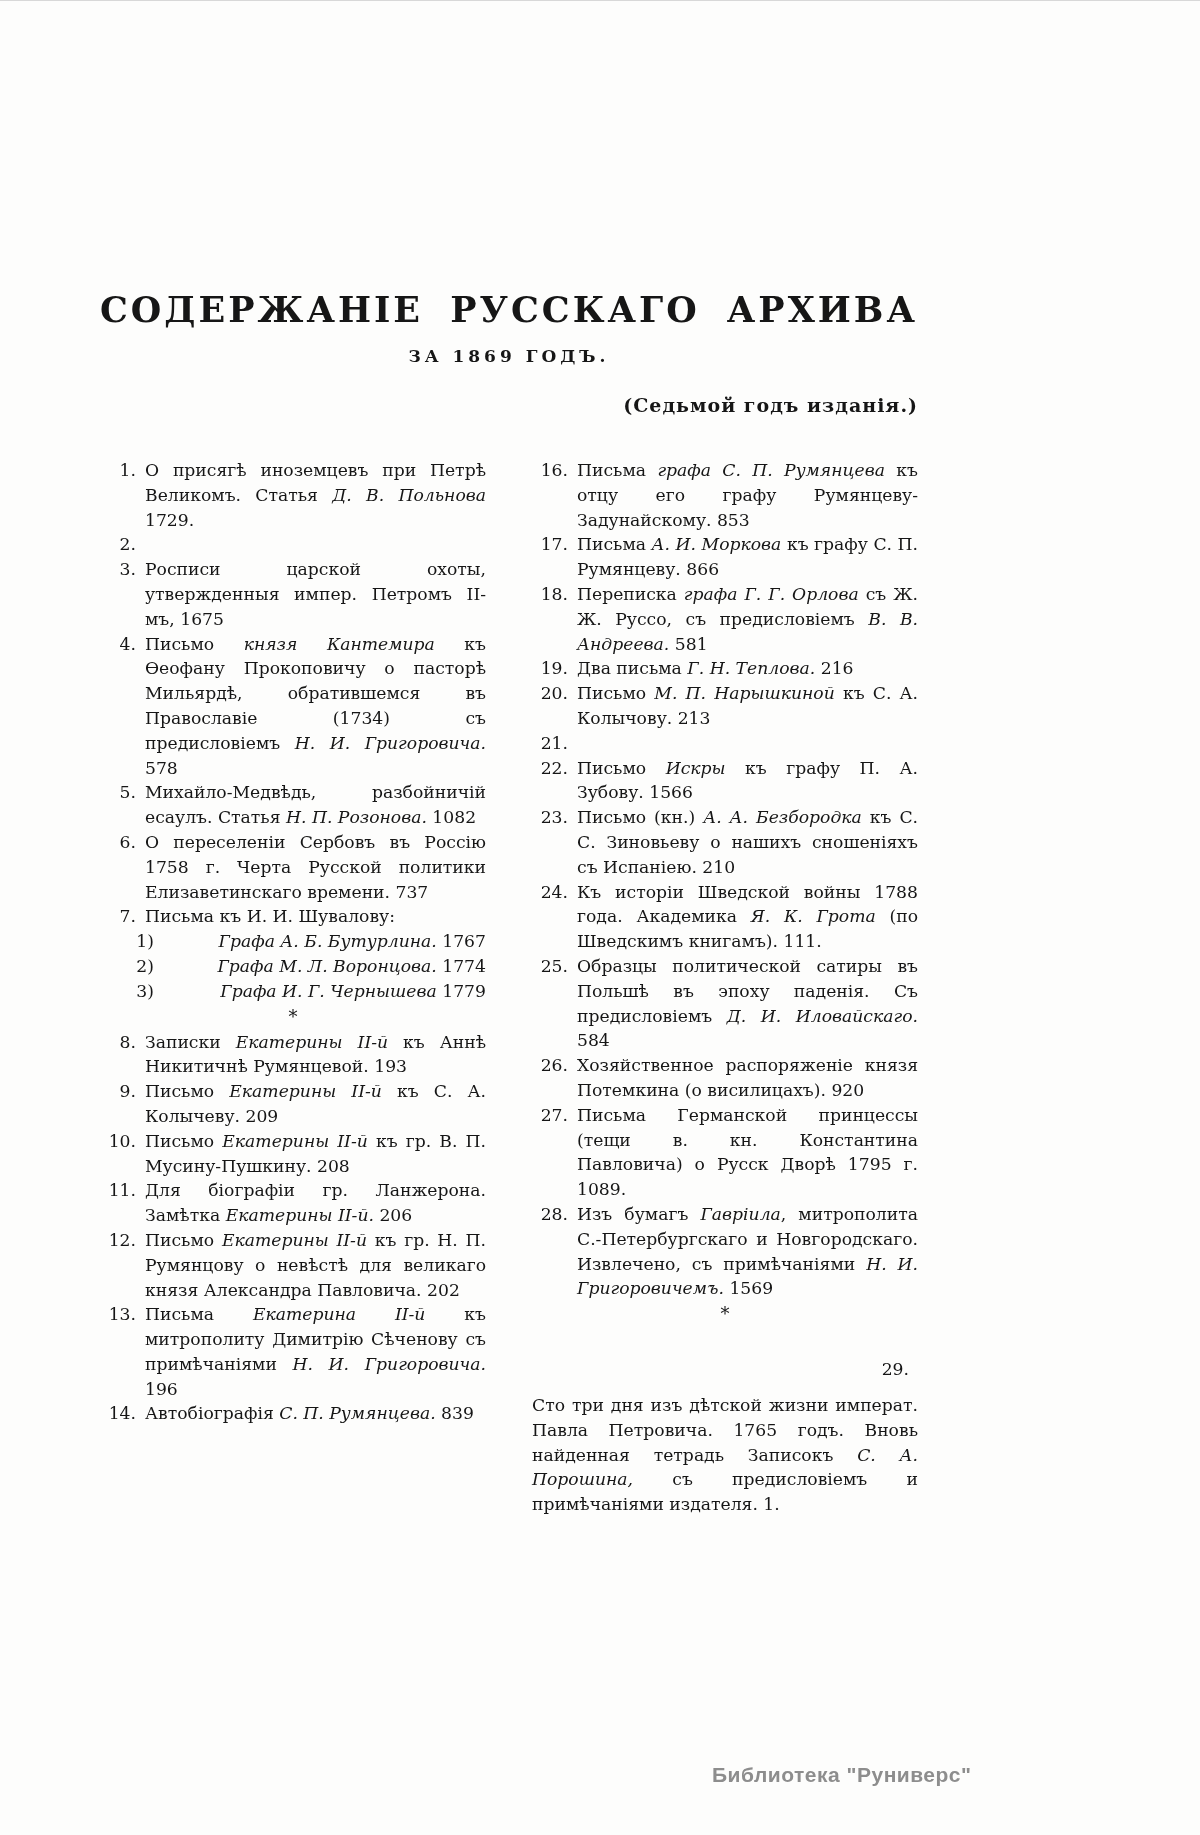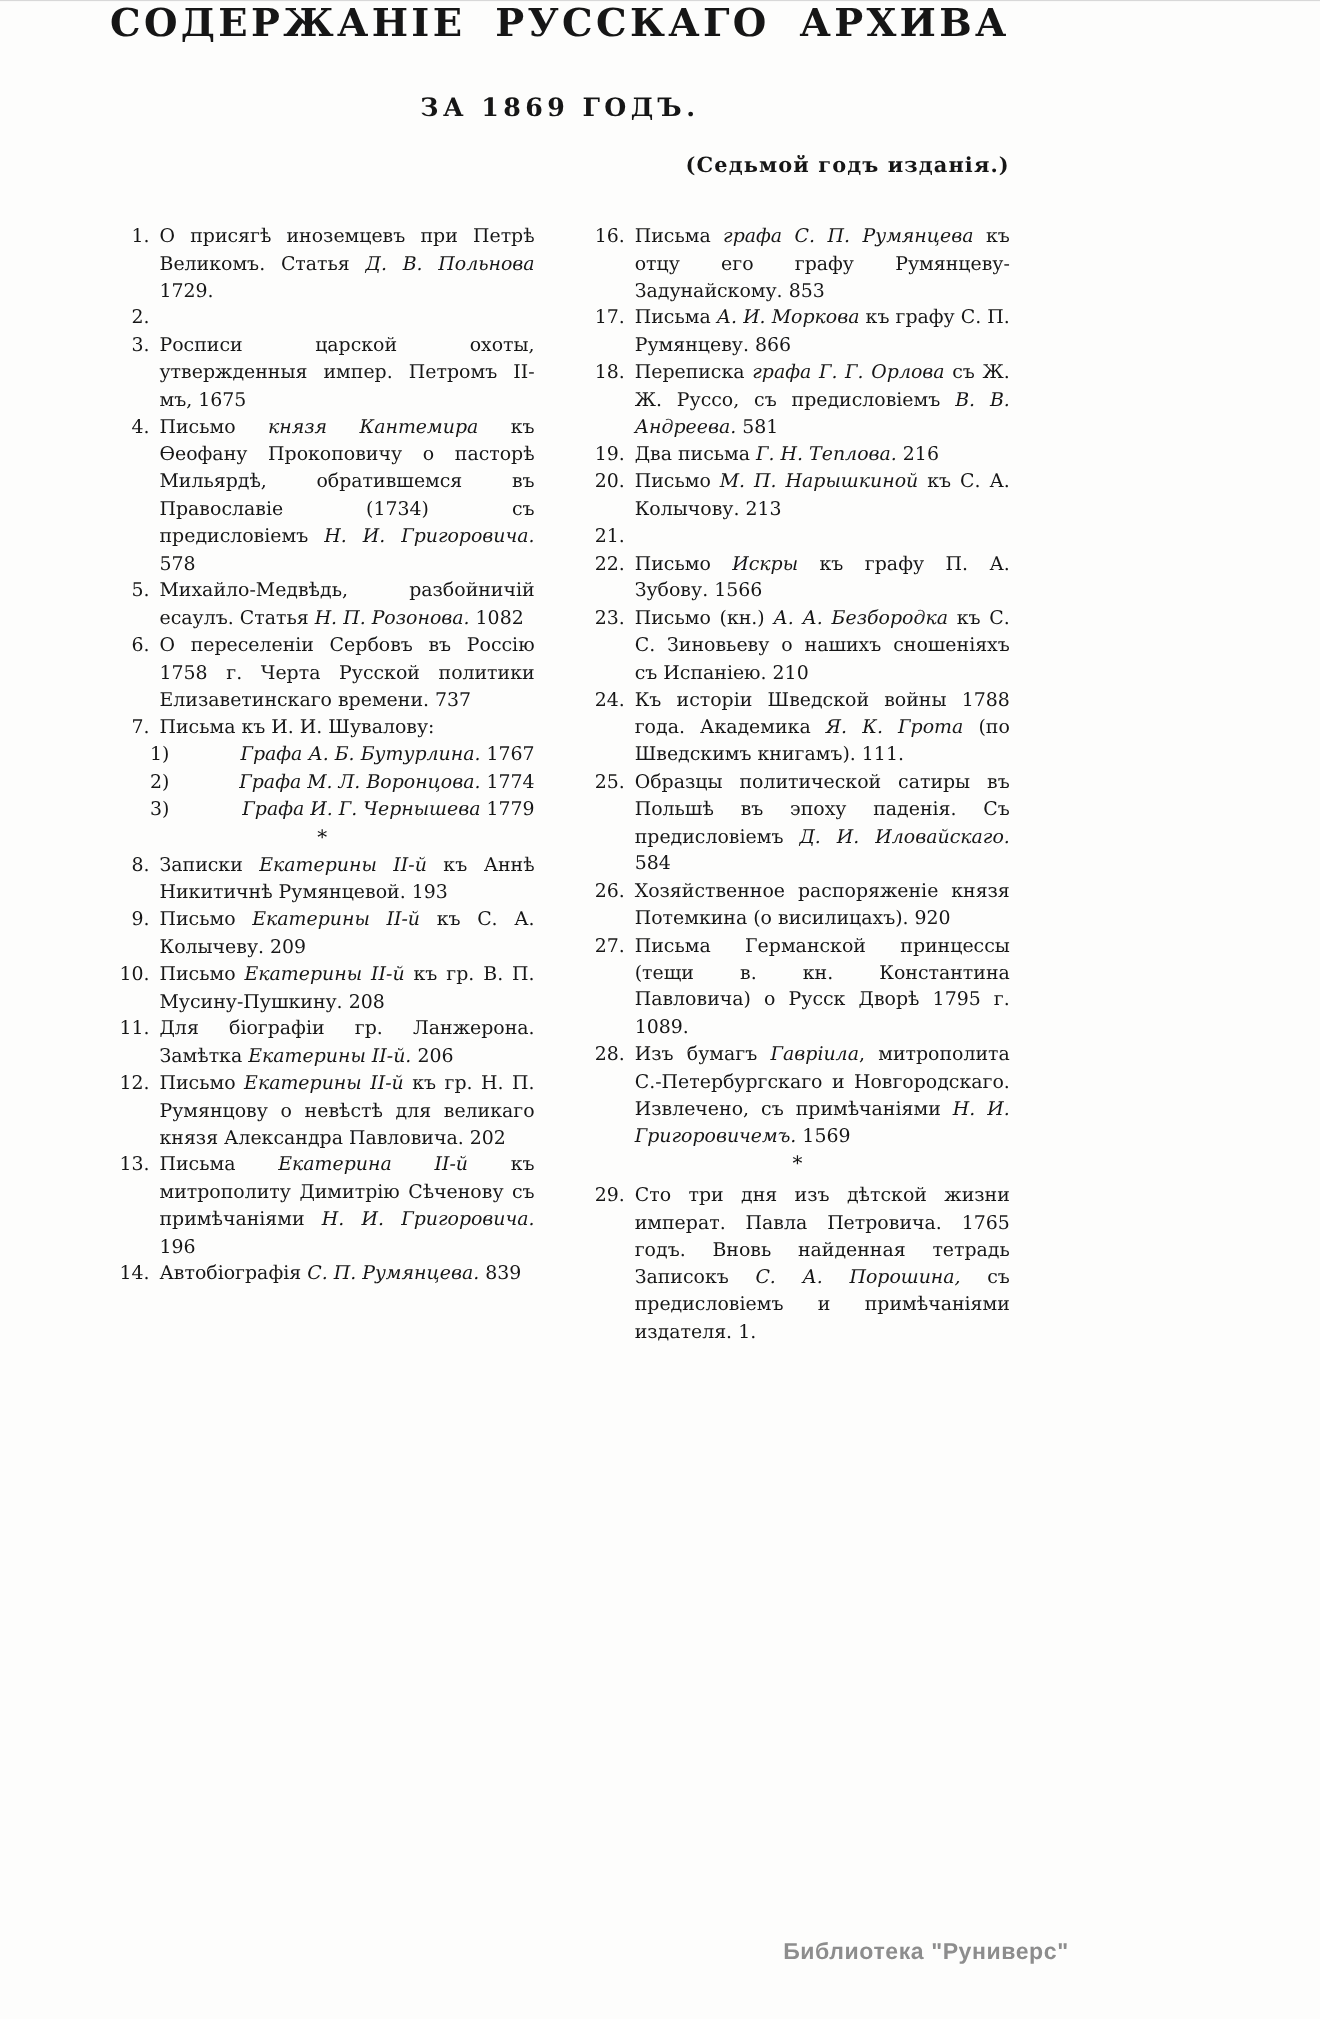--- a/index.html
+++ b/index.html
@@ -8,43 +8,43 @@
     background:#fdfdfc;
     font-family:"DejaVu Serif","Liberation Serif",serif;
     color:#161616;
     position:relative;
     overflow:hidden;
     border-top:1px solid #d8d8d8;
   }
   .page{position:absolute;inset:0;}
   .content{position:absolute;left:100px;top:0;width:818px;}
   .title{
-    margin:0;
+    margin:0;padding-top:288px;
     font-size:35px;font-weight:700;
     text-align:center;letter-spacing:3px;word-spacing:12px;
   }
   .subtitle{
-    margin-top:42px;
-    font-size:23px;font-weight:700;
+    margin-top:16px;
+    font-size:17px;font-weight:700;
     text-align:center;letter-spacing:4px;
   }
   .edition{
     margin-top:28px;
     font-size:19px;font-weight:700;
     text-align:right;letter-spacing:1px;
   }
   .columns{display:flex;margin-top:42px;gap:46px;}
   .col{flex:1;min-width:0;}
   .entry{display:flex;font-size:17.2px;line-height:24.8px;}
   .num{flex:0 0 36px;text-align:right;padding-right:9px;white-space:nowrap;}
   .txt{flex:1;text-align:justify;}
   .entry.sub{margin-left:30px;}
   .entry.sub .num{flex-basis:24px;padding-right:8px;}
   .entry.sub .txt{text-align:right;}
-  .entry.gap{margin-top:3px;}
+  .entry.gap{margin-top:30px;flex-direction:column;}
   .divider{text-align:center;font-size:18px;line-height:26px;}
   .watermark{
     position:absolute;left:712px;top:1762px;
     font-family:"Liberation Sans","DejaVu Sans",sans-serif;
     font-size:21px;font-weight:700;color:#8d8d8d;
     letter-spacing:0.5px;white-space:nowrap;
   }
 </style>
 </head>
 <body>

